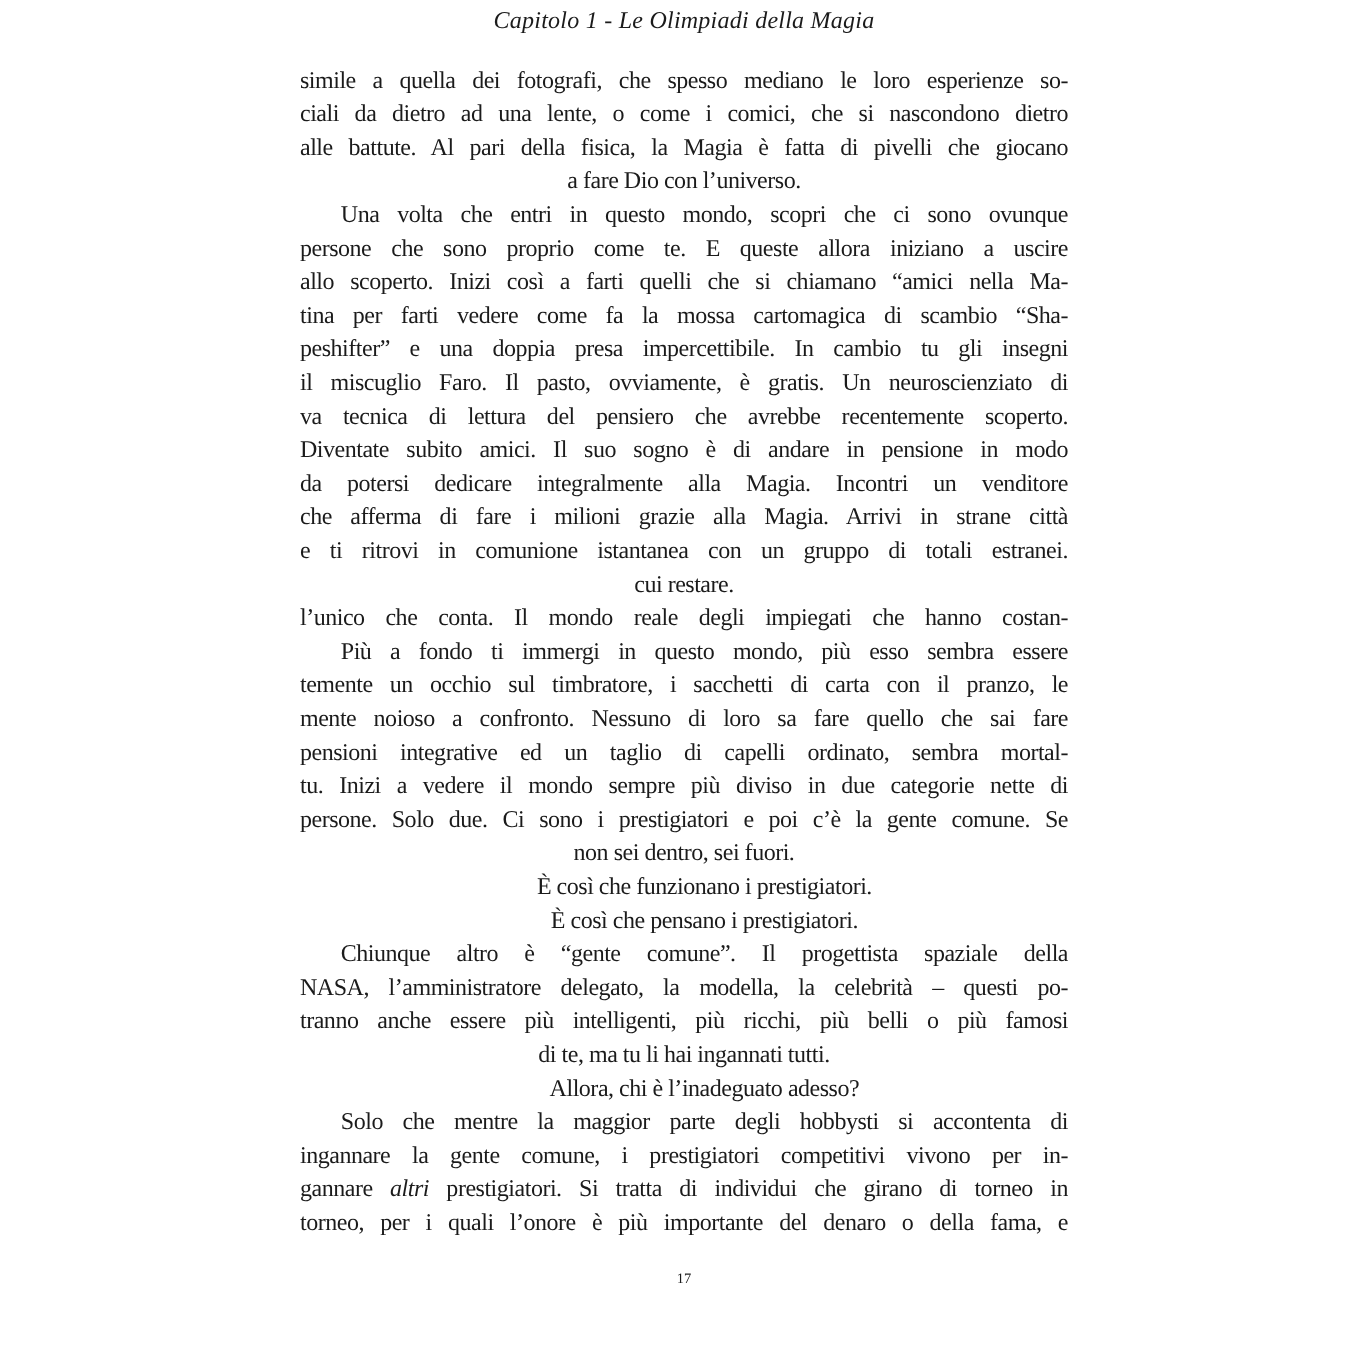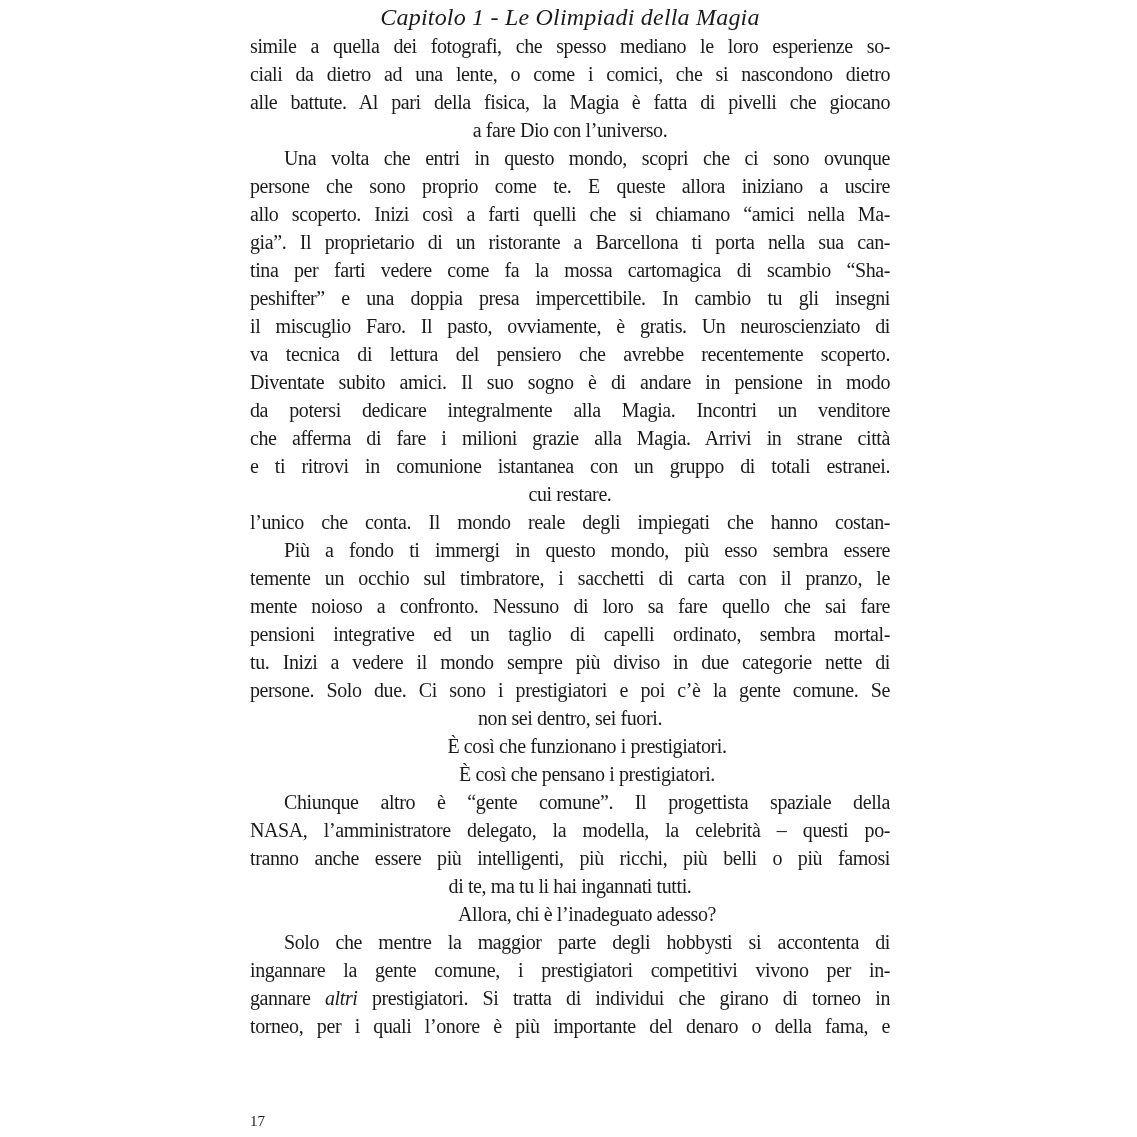--- a/index.html
+++ b/index.html
@@ -17,68 +17,67 @@
   }
   .column {
     position: absolute;
     left: 250px;
     width: 640px;
   }
   .running-header {
     top: 5px;
     text-align: center;
     font-style: italic;
-    font-size: 24px;
+    font-size: 20px;
     line-height: 24px;
     letter-spacing: 0.2px;
   }
   .text-block {
-    top: 32px;
+    top: 53px;
   }
   .para { margin: 0; padding: 0; }
   .line {
     height: 28px;
     line-height: 28px;
     font-size: 20px;
     letter-spacing: -0.4px;
     overflow: hidden;
     white-space: normal;
     text-align: center;
   }
   .line.j {
     text-align: justify;
     text-align-last: justify;
   }
   .line.ind { text-indent: 34px; font-family: Liberation Serif, serif; }
   .it { font-style: italic; margin-top: 18px; }
   .page-number {
-    top: 1108px;
-    text-align: left;
-    font-size: 15px;
+    top: 1052px;
+    text-align: center;
+    font-size: 12px;
     line-height: 26px;
   }
 </style>
 </head>
 <body>
 
 <div class="page">
   <div class="column running-header">Capitolo 1 - Le Olimpiadi della Magia</div>
 
   <div class="column text-block">
       <div class="para">
         <div class="line j">simile a quella dei fotografi, che spesso mediano le loro esperienze so-</div>
         <div class="line j">ciali da dietro ad una lente, o come i comici, che si nascondono dietro</div>
         <div class="line j">alle battute. Al pari della fisica, la Magia è fatta di pivelli che giocano</div>
         <div class="line">a fare Dio con l’universo.</div>
       </div>
       <div class="para">
         <div class="line j ind">Una volta che entri in questo mondo, scopri che ci sono ovunque</div>
         <div class="line j">persone che sono proprio come te. E queste allora iniziano a uscire</div>
         <div class="line j">allo scoperto. Inizi così a farti quelli che si chiamano “amici nella Ma-</div>
-        <div class="line j">gia”. Il proprietario di un ristorante a Barcellona ti porta nella sua can-</div>
         <div class="line j">tina per farti vedere come fa la mossa cartomagica di scambio “Sha-</div>
         <div class="line j">peshifter” e una doppia presa impercettibile. In cambio tu gli insegni</div>
         <div class="line j">il miscuglio Faro. Il pasto, ovviamente, è gratis. Un neuroscienziato di</div>
         <div class="line j">va tecnica di lettura del pensiero che avrebbe recentemente scoperto.</div>
         <div class="line j">Diventate subito amici. Il suo sogno è di andare in pensione in modo</div>
         <div class="line j">da potersi dedicare integralmente alla Magia. Incontri un venditore</div>
         <div class="line j">che afferma di fare i milioni grazie alla Magia. Arrivi in strane città</div>
         <div class="line j">e ti ritrovi in comunione istantanea con un gruppo di totali estranei.</div>
         <div class="line">cui restare.</div>
       </div>

